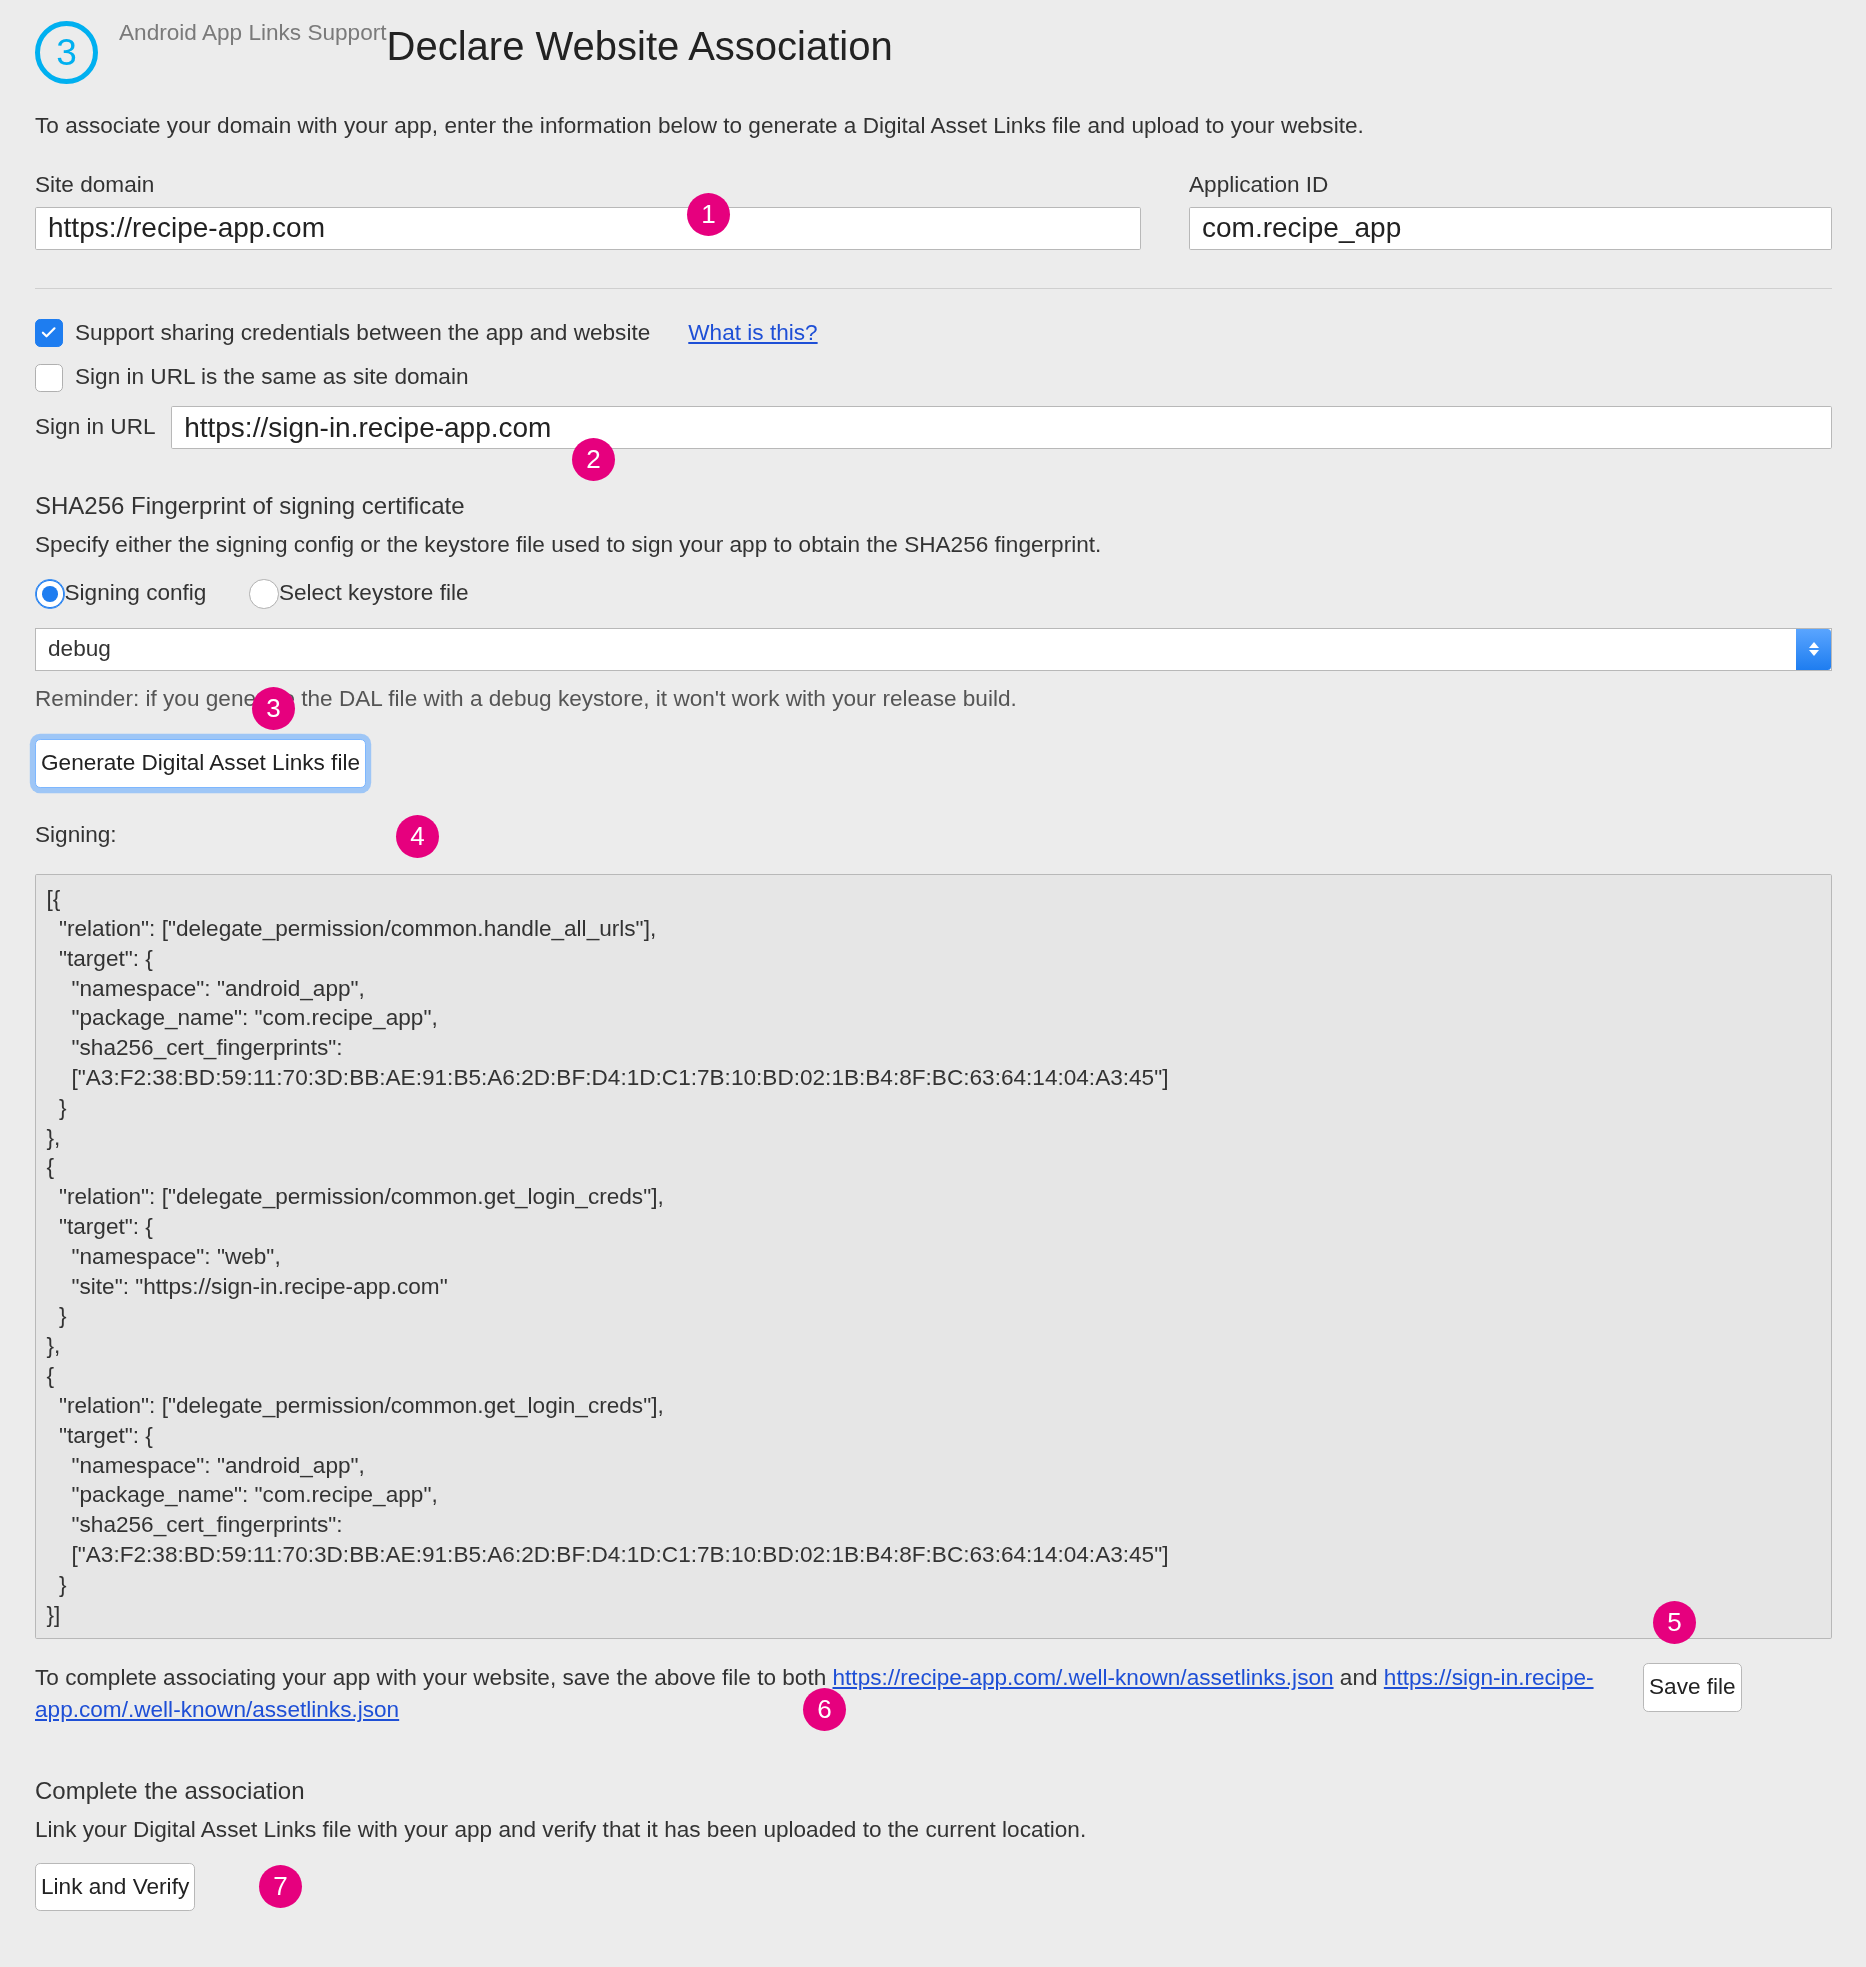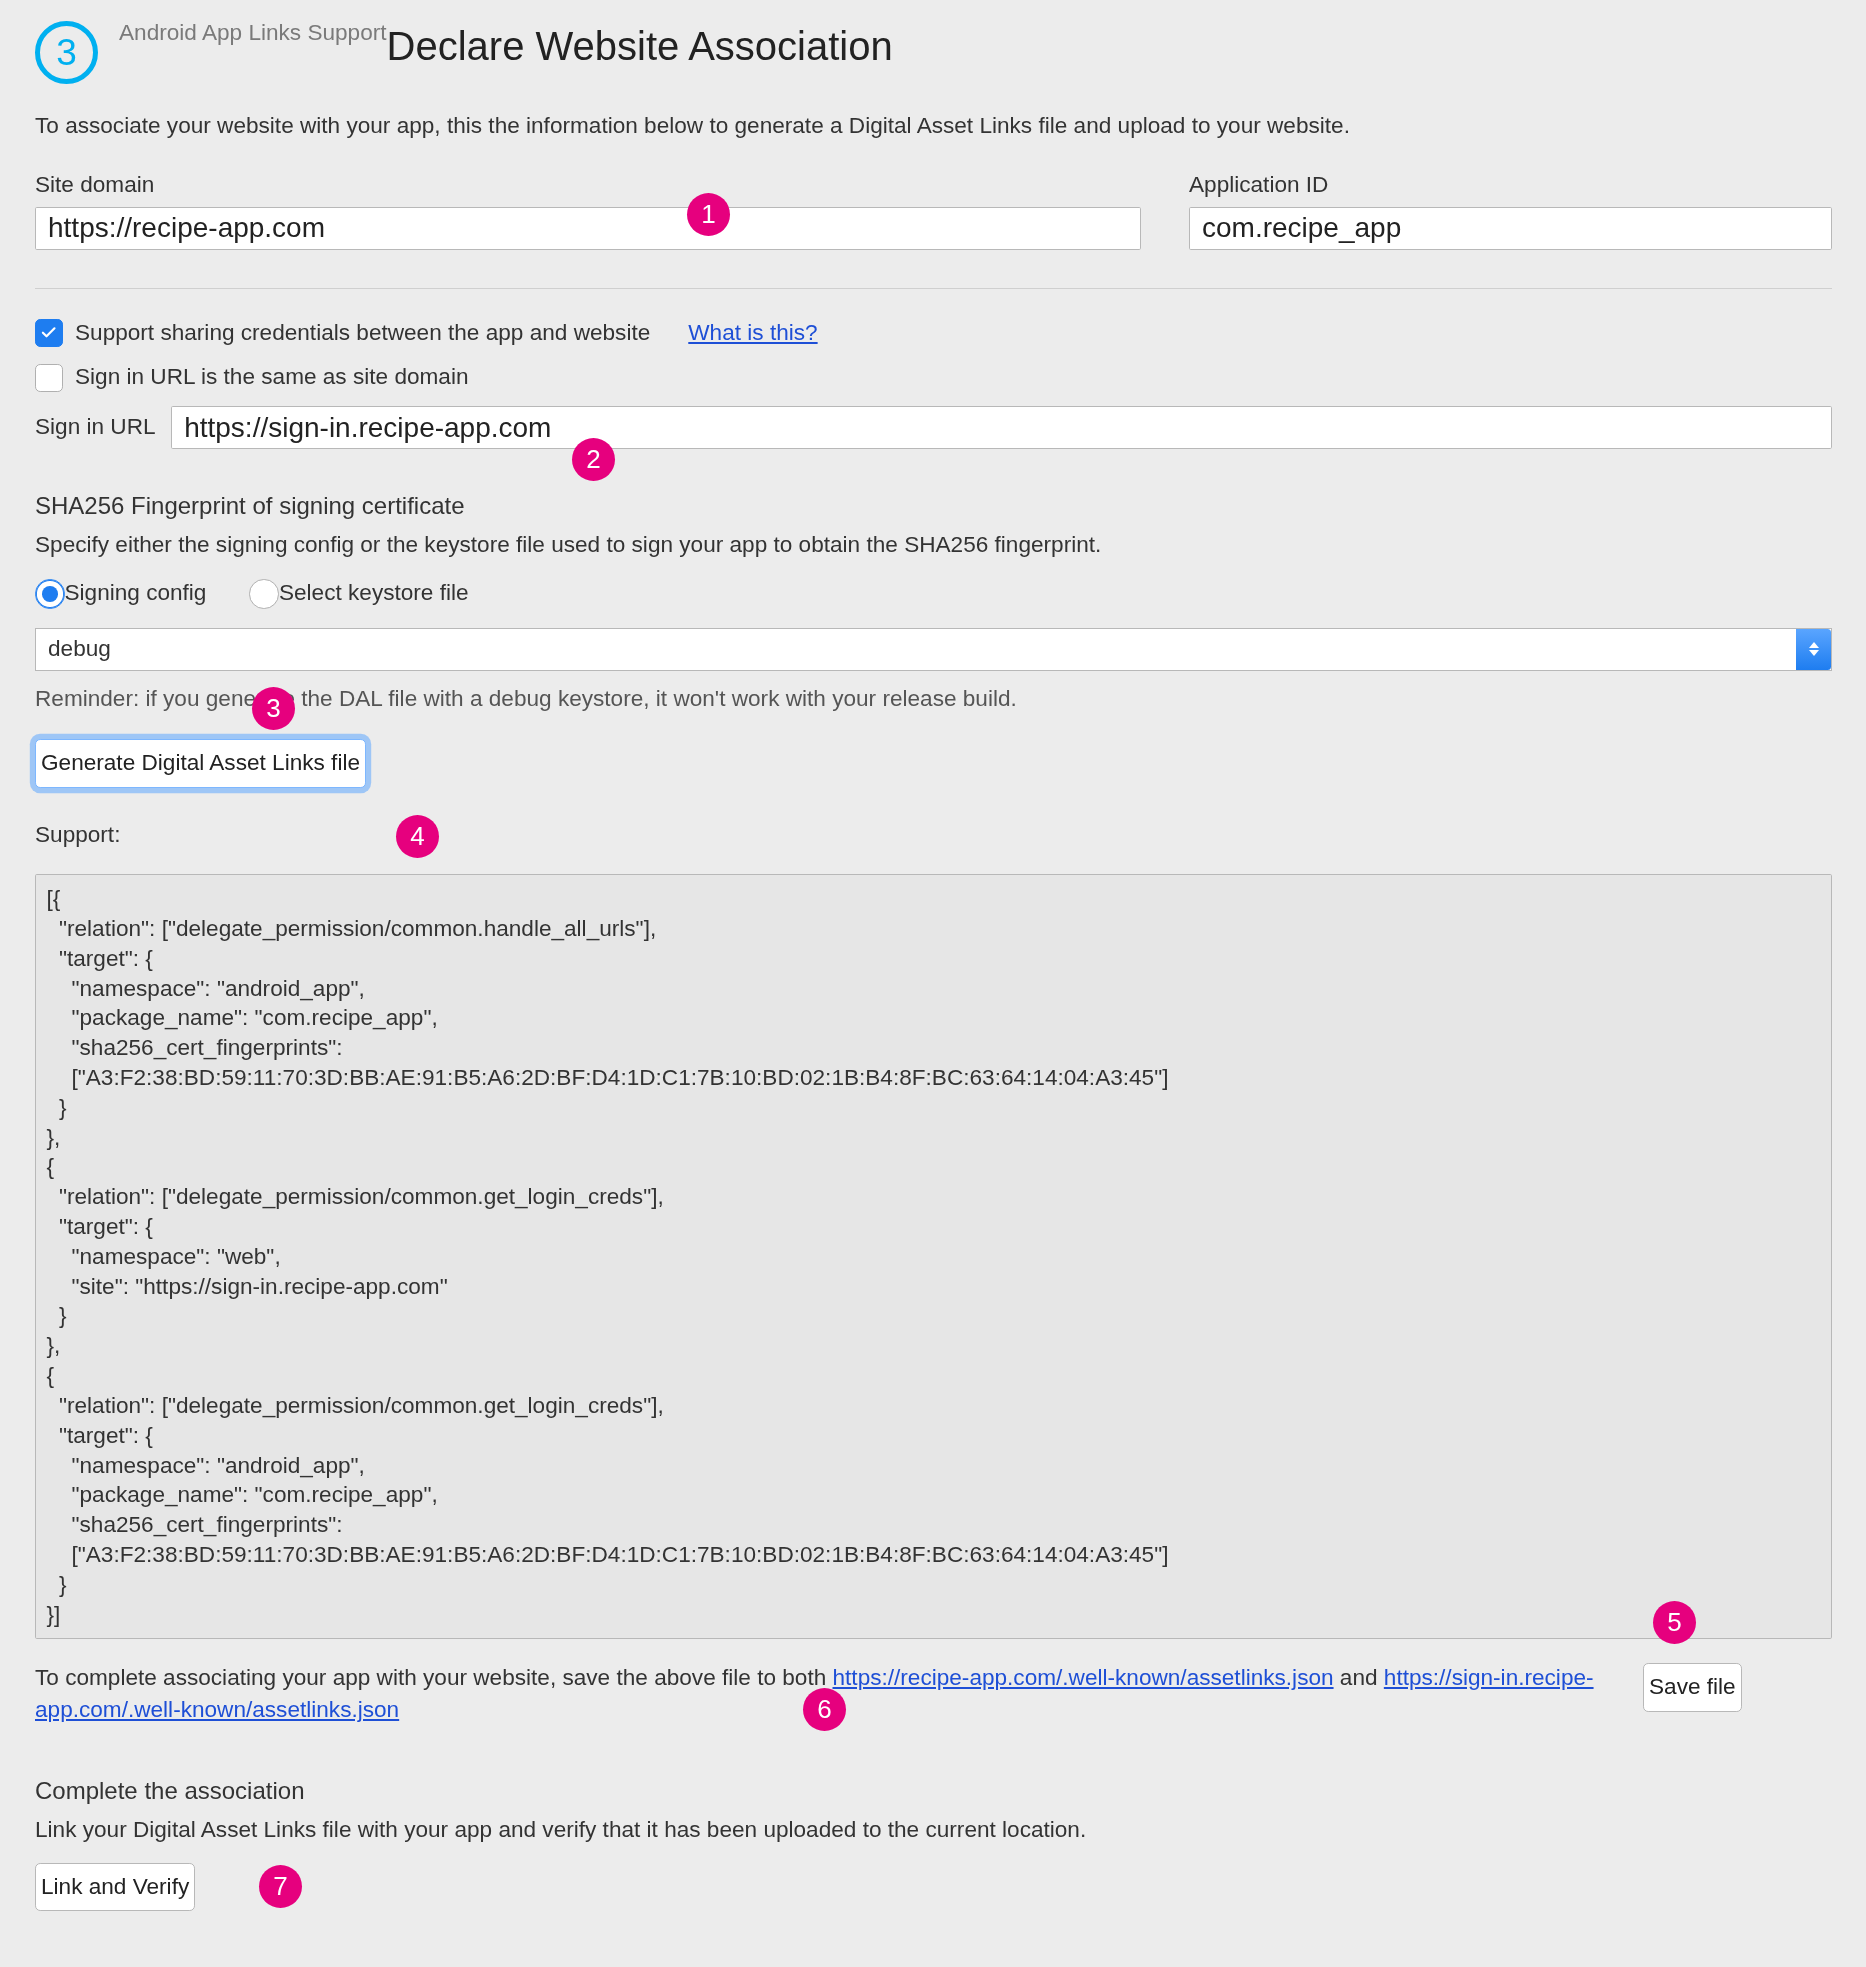--- a/index.html
+++ b/index.html
@@ -203,21 +203,21 @@
 <div class="badge" style="left:259px; top:1865px;">7</div>
 
 <div class="header">
   <div class="step-circle">3</div>
   <div class="header-texts">
     <div class="eyebrow">Android App Links Support</div>
     <div class="page-title">Declare Website Association</div>
   </div>
 </div>
 
-<div class="intro">To associate your website with your app, this the information below to generate a Digital Asset Links file and upload to your website.</div>
+<div class="intro">To associate your domain with your app, enter the information below to generate a Digital Asset Links file and upload to your website.</div>
 
 <div class="row2">
   <div class="col">
     <div class="label">Site domain</div>
     <input type="text" class="text-input" value="https://recipe-app.com" style="">
   </div>
   <div class="col narrow">
     <div class="label">Application ID</div>
     <input type="text" class="text-input" value="com.recipe_app" style="">
   </div>
@@ -272,21 +272,21 @@
     <span class="tri-down"></span>
   </span>
 </div>
 
 <div class="reminder">Reminder: if you generate the DAL file with a debug keystore, it won't work with your release build.</div>
 
 <div class="btn-wrap">
   <span class="btn focused">Generate Digital Asset Links file</span>
 </div>
 
-<div class="preview-label">Support:</div>
+<div class="preview-label">Signing:</div>
 <pre class="preview">[{
   "relation": ["delegate_permission/common.handle_all_urls"],
   "target": {
     "namespace": "android_app",
     "package_name": "com.recipe_app",
     "sha256_cert_fingerprints":
     ["A3:F2:38:BD:59:11:70:3D:BB:AE:91:B5:A6:2D:BF:D4:1D:C1:7B:10:BD:02:1B:B4:8F:BC:63:64:14:04:A3:45"]
   }
 },
 {

